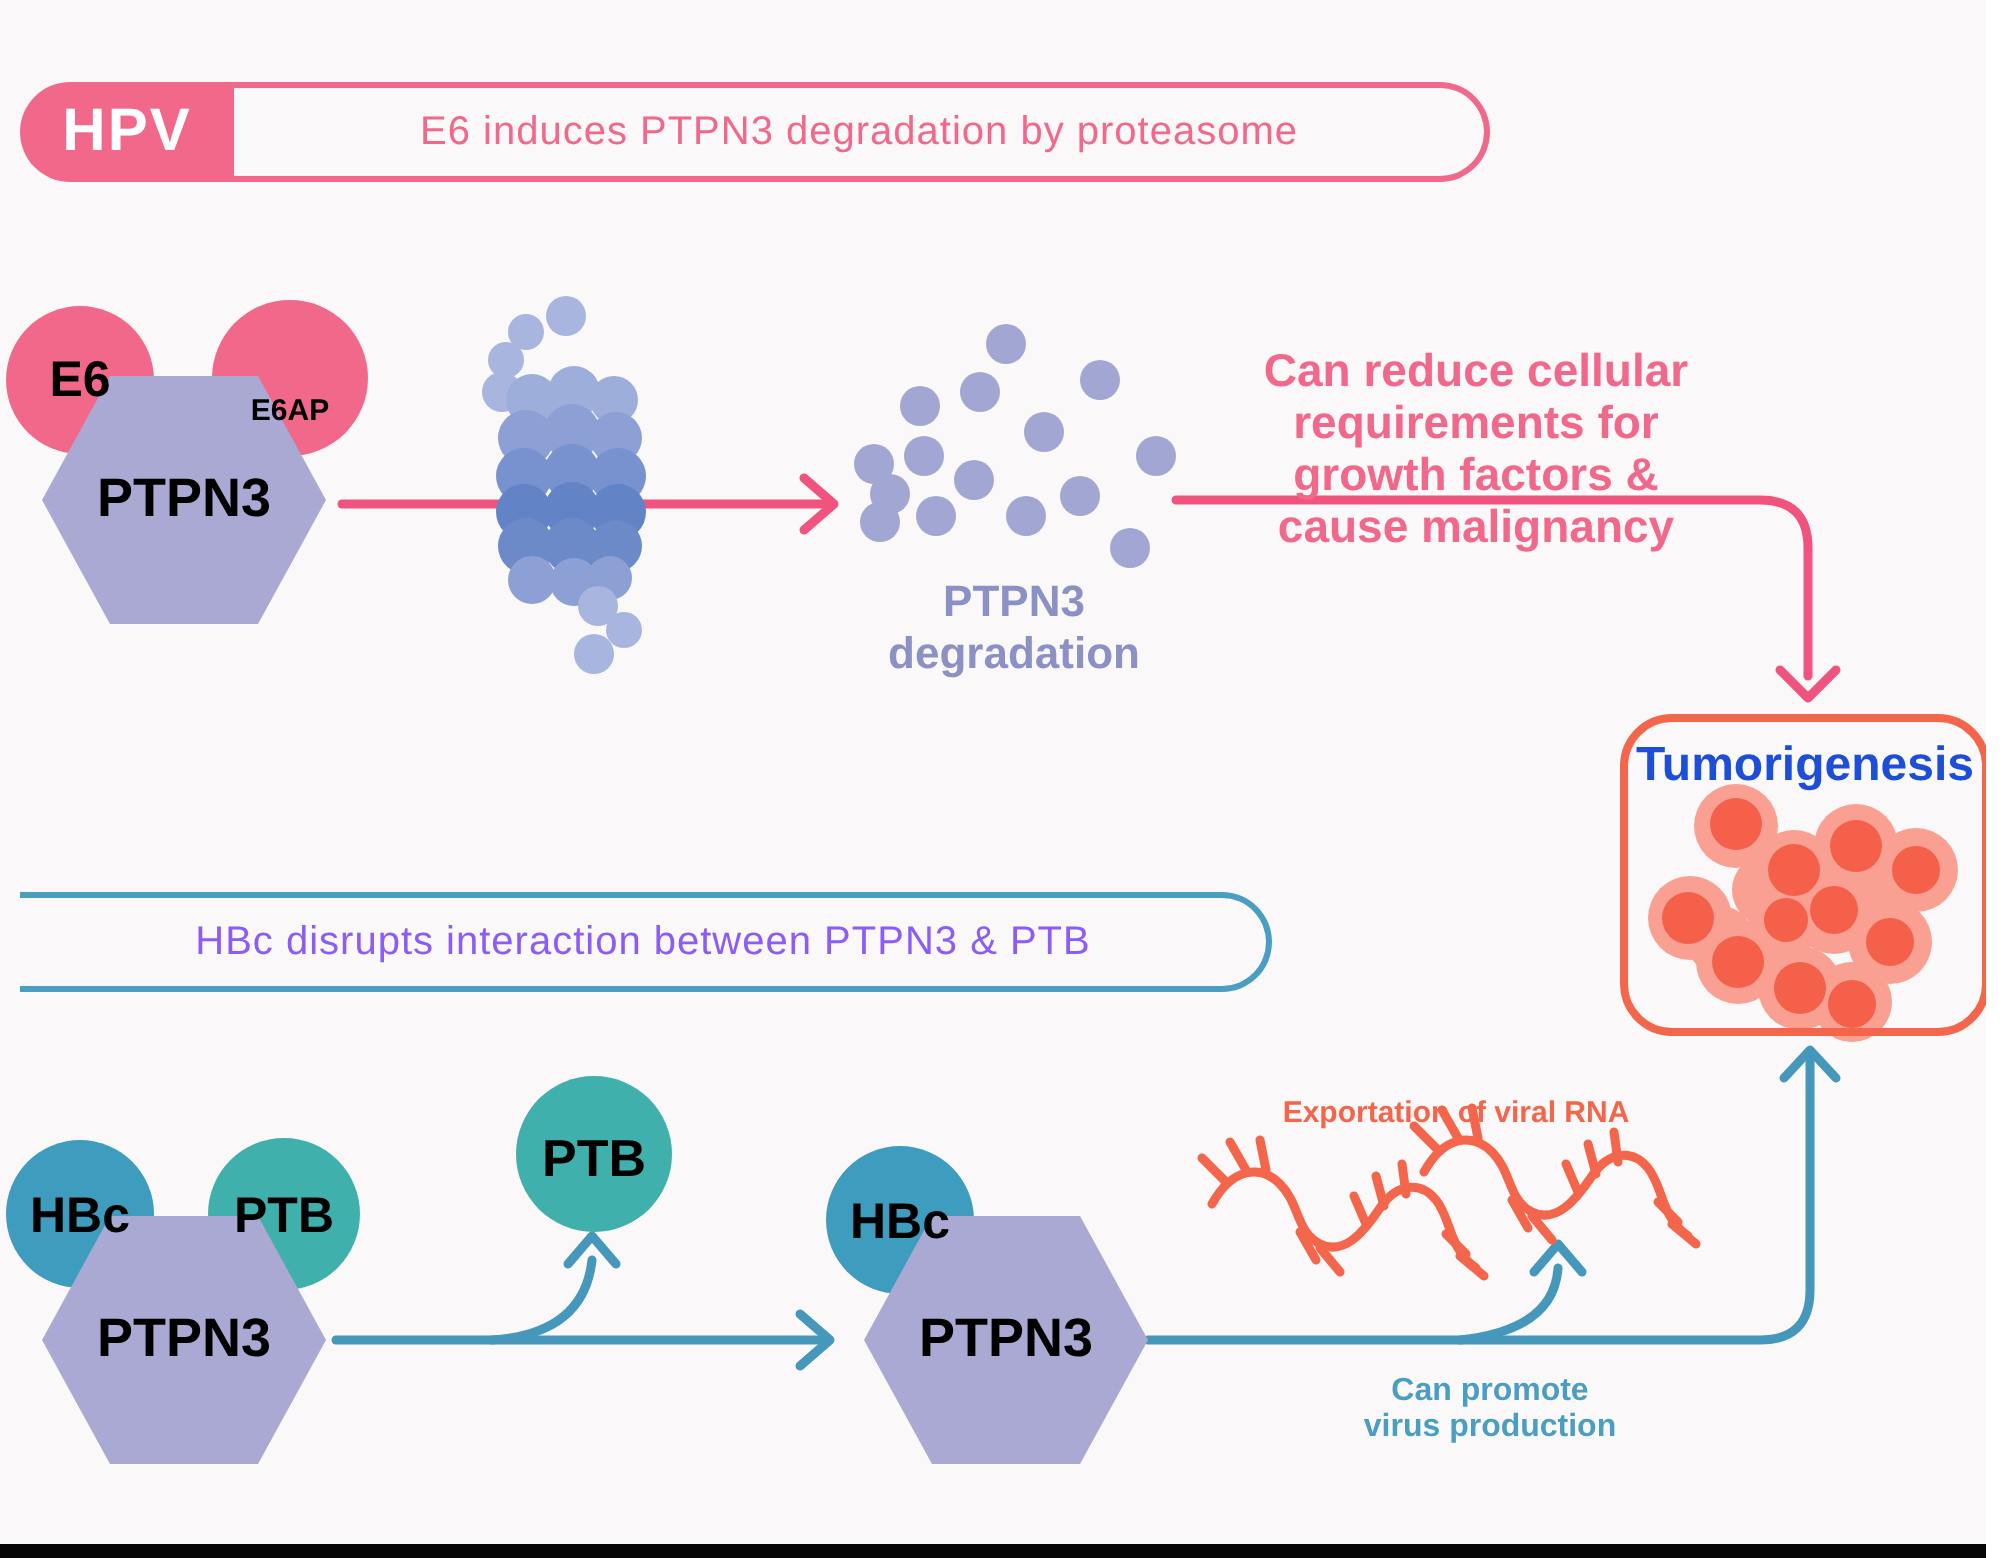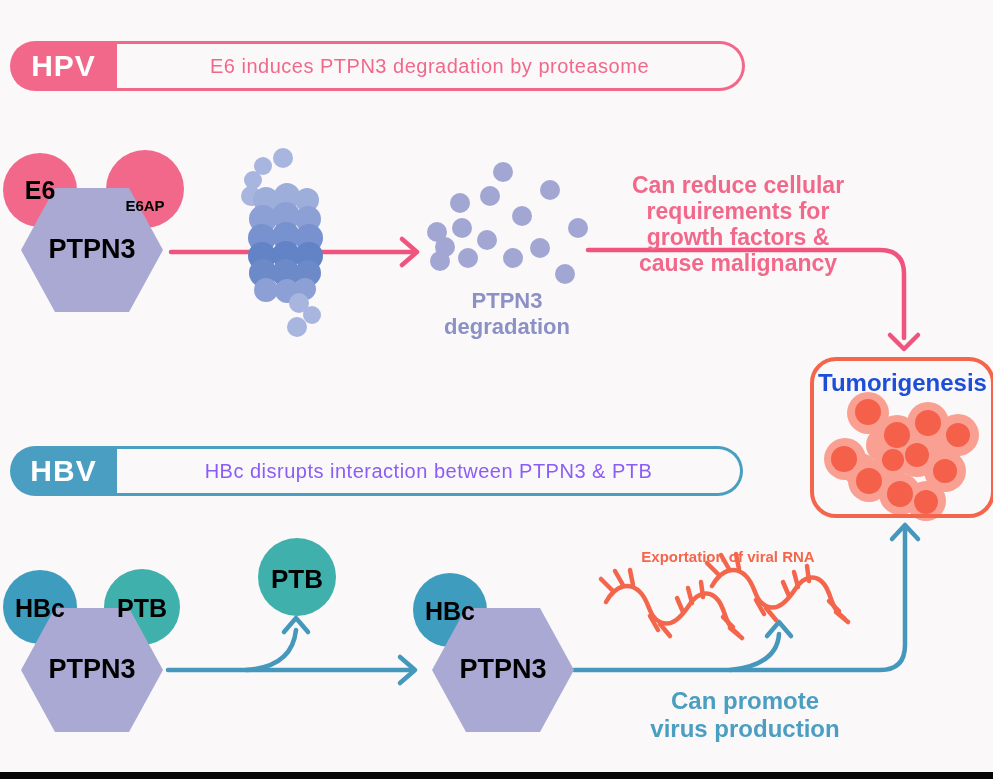--- a/index.html
+++ b/index.html
@@ -216,28 +216,27 @@
 degradation</div>
   <div class="txt" style="left:588px;top:124px;width:300px;font-size:23px;font-weight:bold;color:#F2688A;line-height:1.13;margin-top:48px;">Can reduce cellular
 requirements for
 growth factors &amp;
 cause malignancy</div>
 
   <div id="tumor-box"></div>
   <div id="tumor-title">Tumorigenesis</div>
 
   <div class="header hbv" style="left:10px;top:446px;">
-    <div class="badge">HBV</div>
     <div class="hdr-title">HBc disrupts interaction between PTPN3 &amp; PTB</div>
   </div>
 
   <div class="txt shape-label" style="left:0px;top:594px;width:80px;font-size:25px;">HBc</div>
   <div class="txt shape-label" style="left:92px;top:594px;width:100px;font-size:25px;">PTB</div>
   <div class="txt shape-label" style="left:22px;top:654px;width:140px;font-size:27px;">PTPN3</div>
   <div class="txt shape-label" style="left:247px;top:564px;width:100px;font-size:26px;">PTB</div>
   <div class="txt shape-label" style="left:400px;top:597px;width:100px;font-size:25px;">HBc</div>
   <div class="txt shape-label" style="left:433px;top:654px;width:140px;font-size:27px;">PTPN3</div>
   <div class="txt" style="left:578px;top:548px;width:300px;font-size:15px;font-weight:bold;color:#F4664B;">Exportation of viral RNA</div>
-  <div class="txt" style="left:595px;top:687px;width:300px;font-size:24px;font-weight:bold;color:#4A9EC1;line-height:1.15;">Can promote
+  <div class="txt" style="left:595px;top:687px;width:300px;font-size:16px;font-weight:bold;color:#4A9EC1;line-height:1.15;">Can promote
 virus production</div>
 
   <div id="bottom-bar"></div>
 </div>
 
 </body></html>

